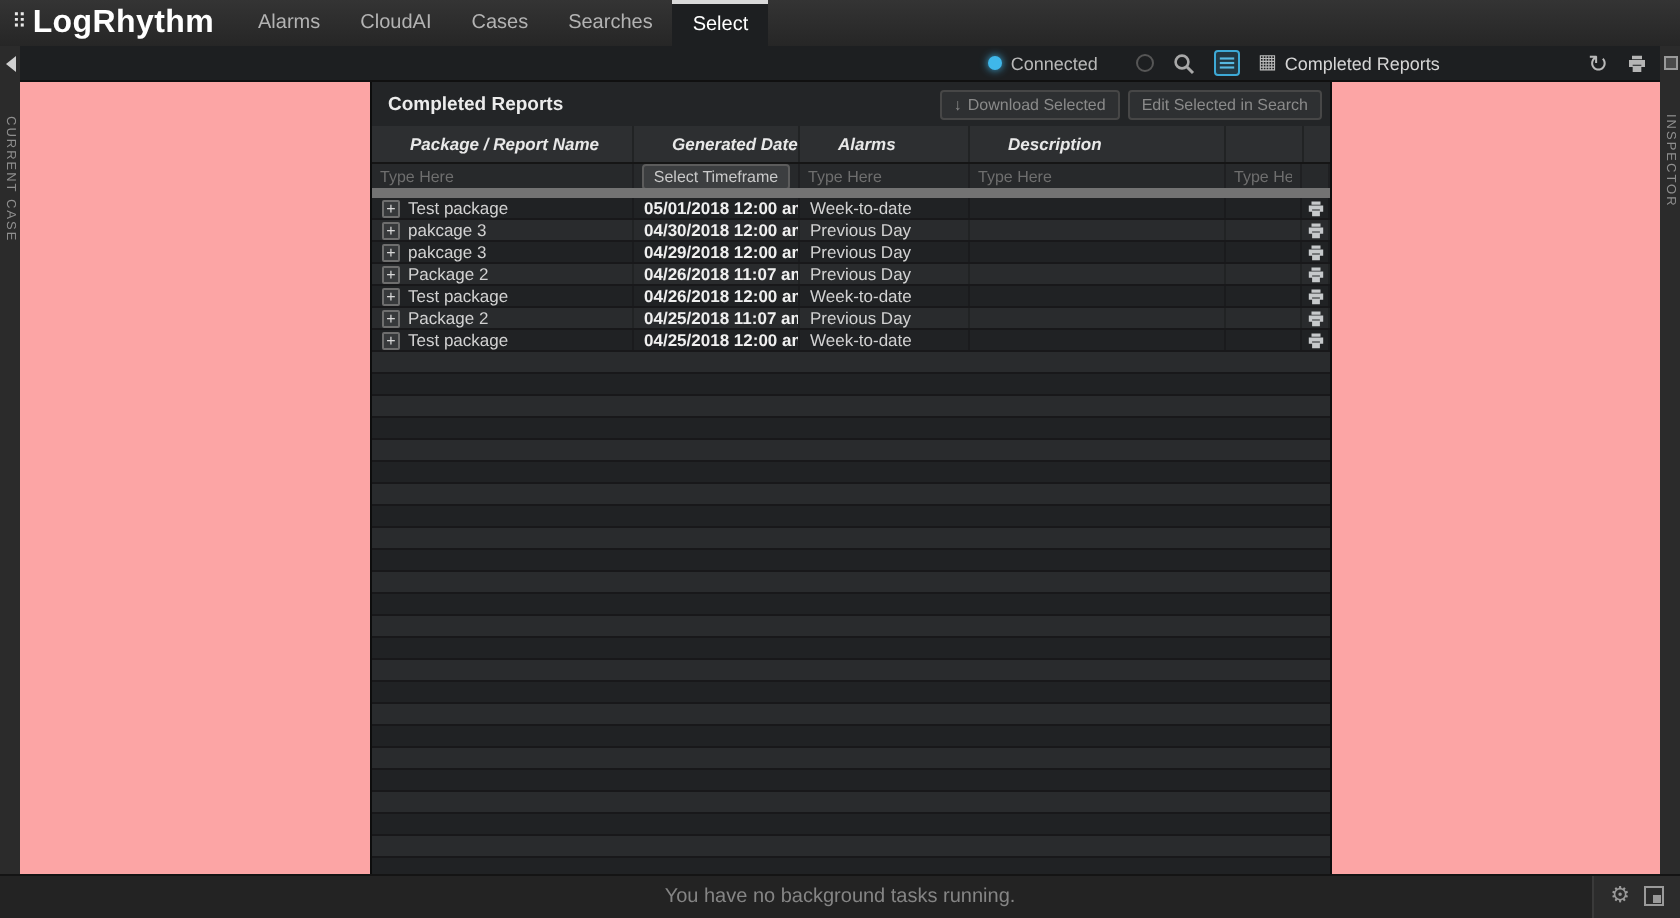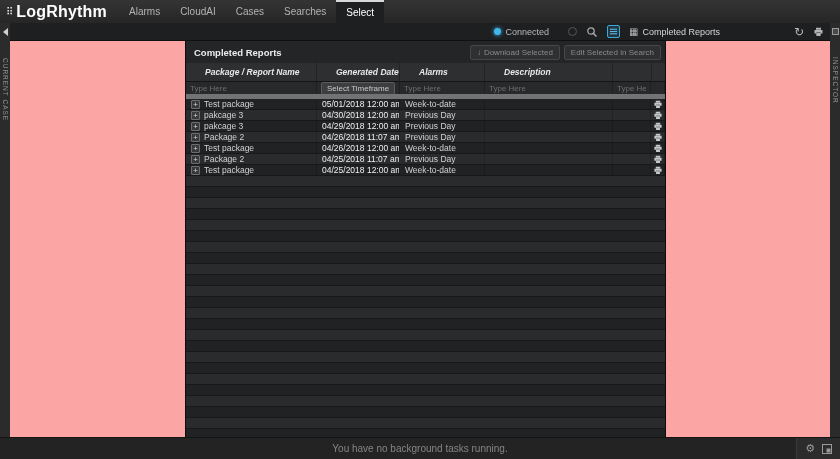--- a/index.html
+++ b/index.html
@@ -70,21 +70,21 @@
 
   .rows { flex:1; overflow:hidden; }
   .drow { height:11px; align-items:center; font-size:8.5px; color:#d2d2d2; border-bottom:1px solid #18181a; cursor:pointer; }
   .rows > div:nth-child(odd) { background:#202224; }
   .rows > div:nth-child(even) { background:#292b2d; }
   .dcell { padding:0 5px; white-space:nowrap; overflow:hidden; height:100%; display:flex; align-items:center;
     border-right:1px solid rgba(0,0,0,.18); }
   .name-cell { gap:4px; }
   .expand-btn { width:9px; height:9px; min-width:9px; background:#37393b; border:1px solid #6e6e6e; border-radius:1px;
     color:#d8d8d8; font-size:8px; line-height:7px; display:flex; align-items:center; justify-content:center; }
-  .date-cell { font-weight:normal; color:#efefef; }
+  .date-cell { font-weight:bold; color:#efefef; }
   .icon-cell { justify-content:center; padding:0; }
   .empty-row { height:11px; border-bottom:1px solid #18181a; }
 
   
   .statusbar { height:22px; background:#232323; border-top:1px solid #141414; position:relative;
     display:flex; align-items:center; justify-content:center; }
   .status-msg { color:#858585; font-size:10px; }
   .status-icons { position:absolute; right:0; top:0; bottom:0; display:flex; align-items:center; gap:7px;
     padding:0 8px; background:#2c2c2c; border-left:1px solid #3a3a3a; }
   .gear-glyph { font-size:11px; color:#9a9a9a; line-height:1; cursor:pointer; }

